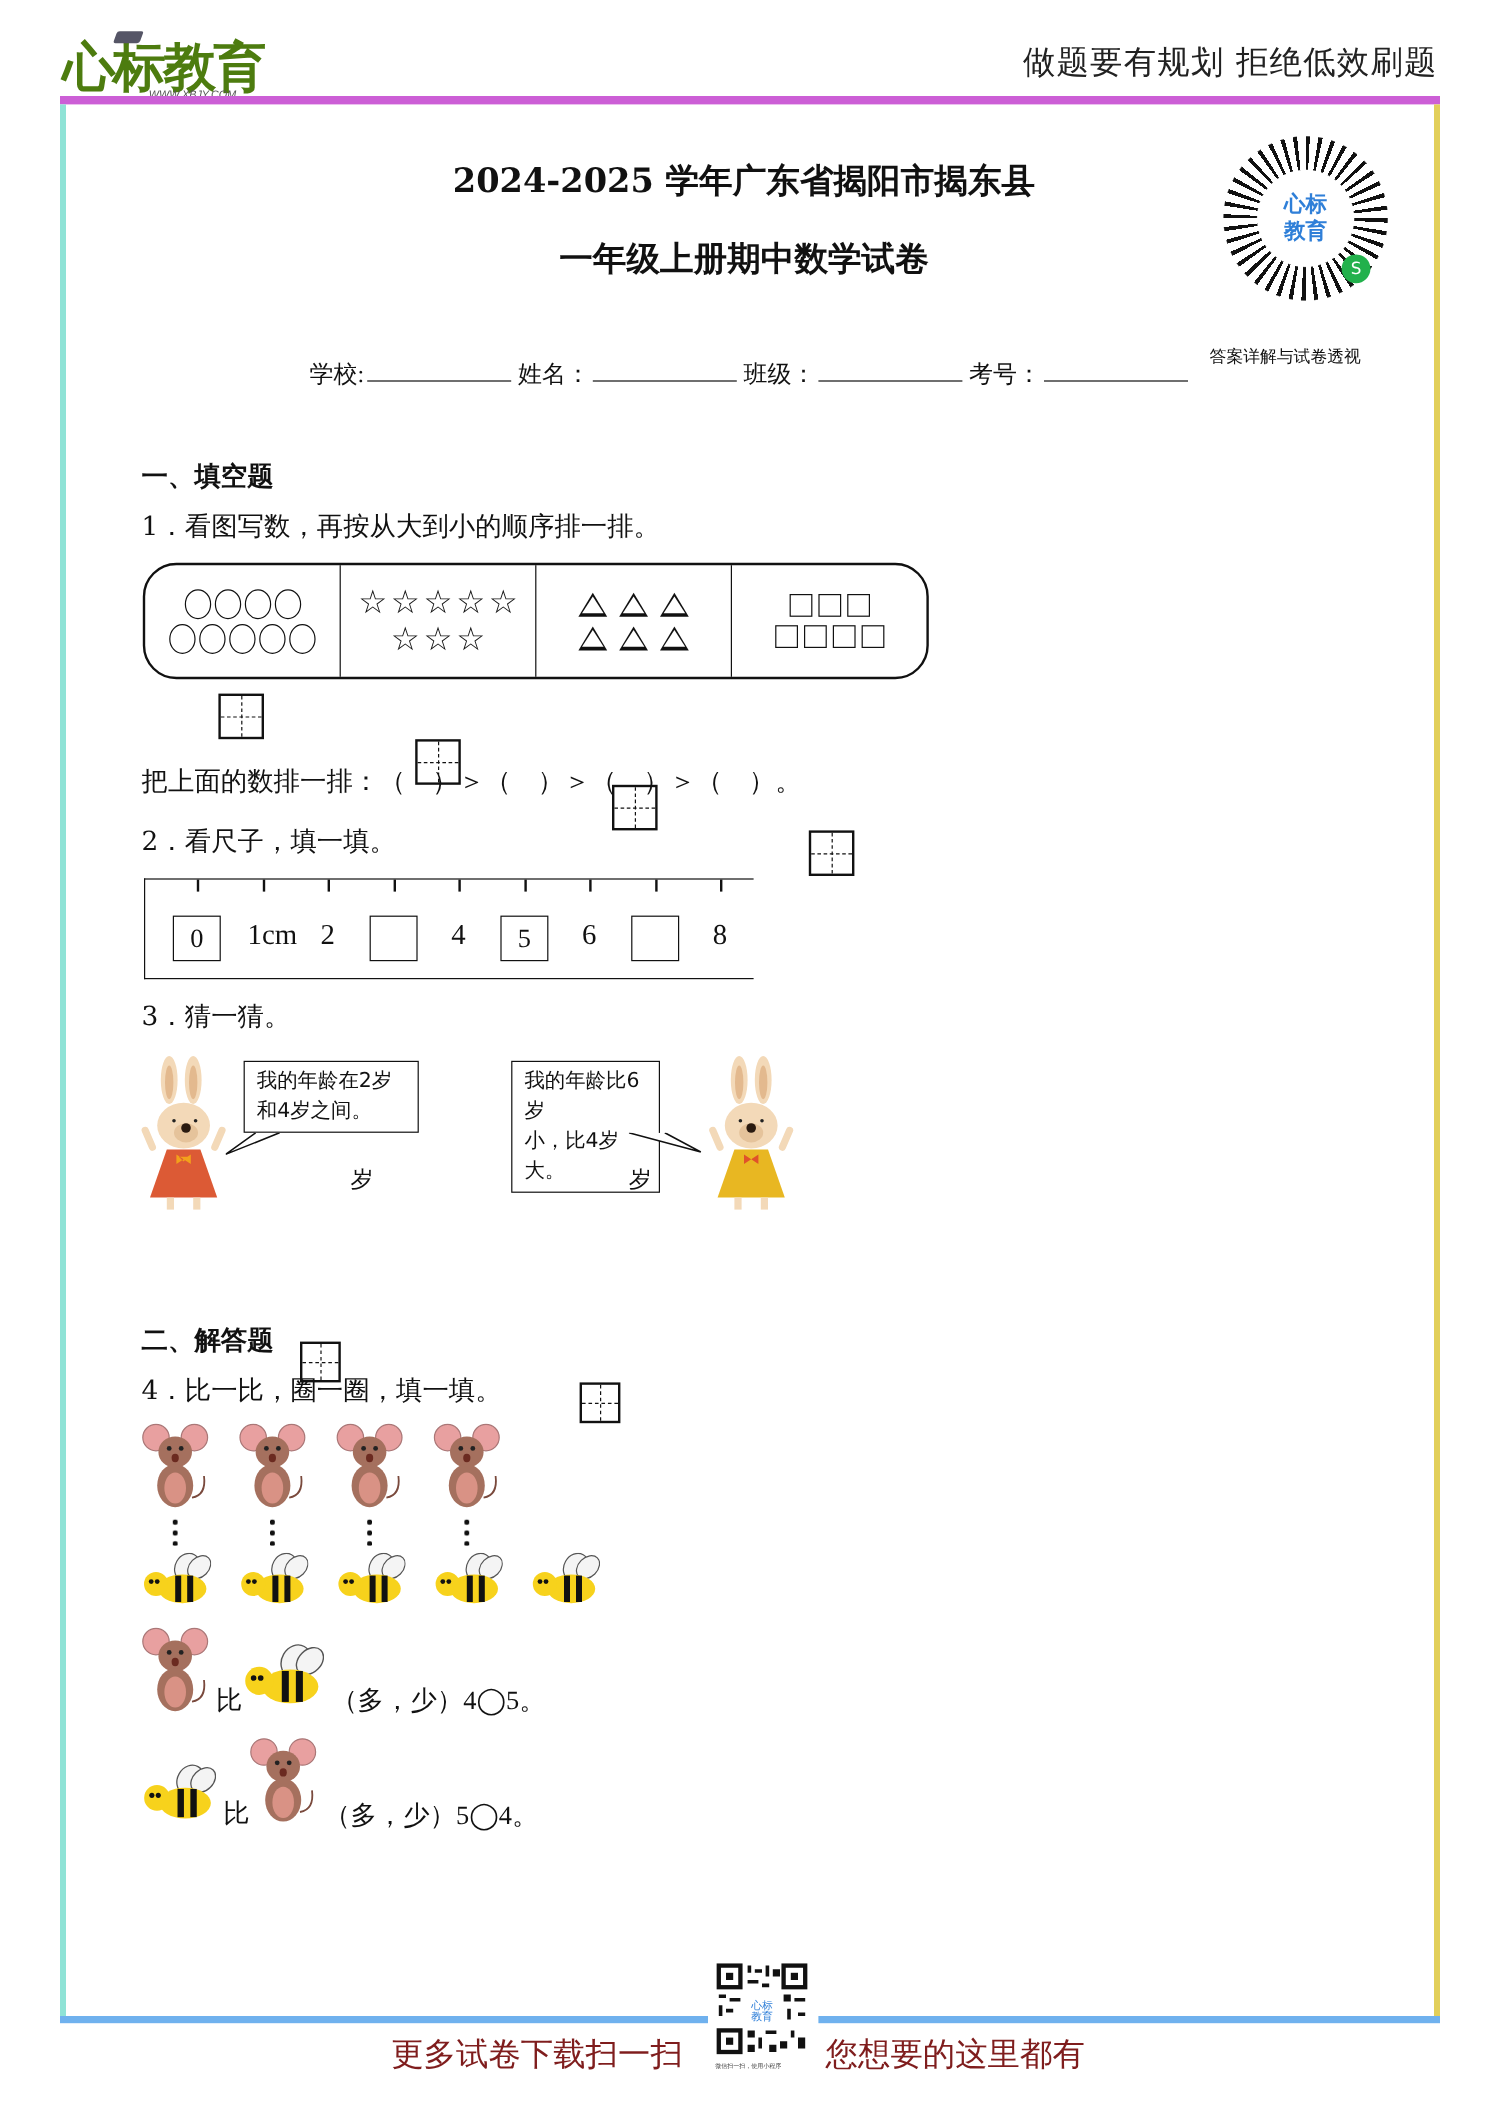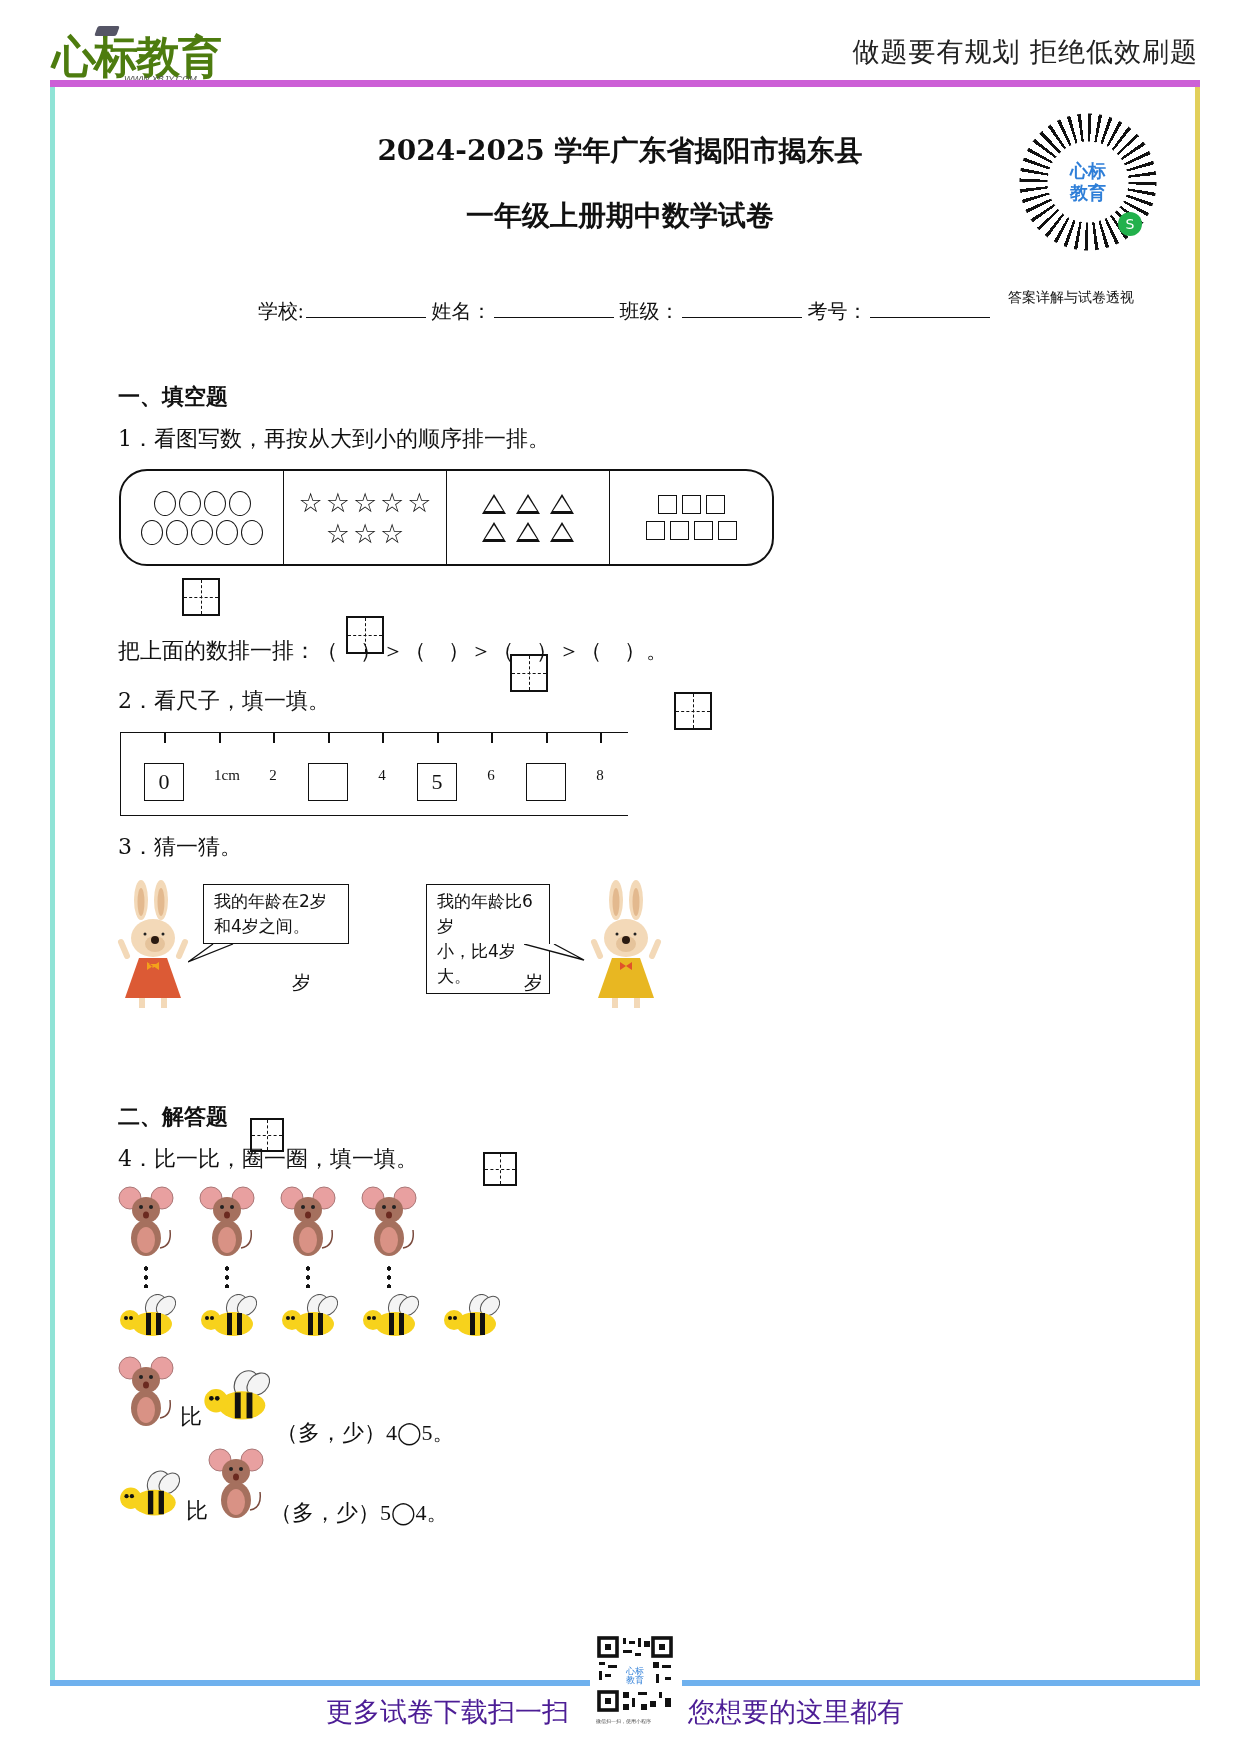--- a/index.html
+++ b/index.html
@@ -51,33 +51,33 @@
   .tri::after { content:""; position:absolute; left:-9px; top:3.5px; border-left: 9px solid transparent; border-right: 9px solid transparent; border-bottom: 14.5px solid #fff; }
   .sq { width: 19px; height: 19px; border: 1.6px solid #111; }
 
   .tian { width: 38px; height: 38px; border: 2px solid #111; position: relative; }
   .tian::before { content:""; position:absolute; left: 50%; top:0; bottom:0; border-left: 1px dashed #111; }
   .tian::after { content:""; position:absolute; top: 50%; left:0; right:0; border-top: 1px dashed #111; }
 
   
   .ruler { left: 120px; top: 732px; width: 508px; height: 84px; border-top: 1.5px solid #111; border-left: 1.5px solid #111; border-bottom: 1.5px solid #111; }
   .tick { position: absolute; top: 0; width: 1.5px; height: 10px; background: #111; }
-  .rlabel { position: absolute; top: 34px; font-size: 15px; font-family: "Liberation Serif", serif; transform: translateX(-50%); }
+  .rlabel { position: absolute; top: 34px; font-size: 24px; font-family: "Liberation Serif", serif; transform: translateX(-50%); }
   .rbox { position: absolute; top: 30px; height: 38px; border: 1.5px solid #111; transform: translateX(-50%); text-align: center; line-height: 36px; font-size: 22px; font-family: "Liberation Serif", serif; }
 
   
   .rabbit { width: 72px; height: 130px; }
   .bubble { border: 1.5px solid #111; background: #fff; font-size: 17px; line-height: 25px; padding: 4px 10px; font-family: "DejaVu Sans", sans-serif; }
 
   .mouse, .bee { position: absolute; }
   .dots { position: absolute; width: 4px; height: 24px; background: radial-gradient(circle, #111 2px, transparent 2.5px) 0 0/4px 9px repeat-y; }
 
   .inline-text { position: absolute; font-size: 22px; font-family: "Liberation Serif", "DejaVu Serif", serif; white-space: nowrap; }
 
-  .footer-text { top: 1694px; font-size: 27px; font-family: "DejaVu Sans", sans-serif; color: #4c1d95; }
+  .footer-text { top: 1694px; font-size: 27px; font-family: "DejaVu Sans", sans-serif; color: #7f1d1d; }
   .footer-qr { left: 596px; top: 1635px; width: 78px; height: 88px; }
 </style>
 </head>
 <body>
 
 <div class="abs logo">
   <div style="position:relative;">
     <span class="cap"></span>
     <span class="logo-main">心标教育</span>
     <span class="logo-sub">WWW.XBJY.COM</span>
@@ -380,21 +380,21 @@
 <svg class="bee" style="left:202px; top:1370px;" width="68" height="52" viewBox="0 0 58 44">
   <ellipse cx="38" cy="12" rx="10" ry="12" fill="#f4f4f4" stroke="#555" transform="rotate(30 38 12)"></ellipse>
     <ellipse cx="48" cy="12" rx="8" ry="11" fill="#f4f4f4" stroke="#555" transform="rotate(45 48 12)"></ellipse>
   <ellipse cx="34" cy="30" rx="20" ry="12" fill="#f7d21c"></ellipse>
     <rect x="28" y="19" width="5" height="22" fill="#111"></rect>
     <rect x="38" y="19" width="5" height="22" fill="#111"></rect>
   <circle cx="12" cy="26" r="10" fill="#f7d21c"></circle>
     <circle cx="8" cy="24" r="2" fill="#111"></circle>
     <circle cx="13" cy="24" r="2" fill="#111"></circle>
 </svg>
-<div class="inline-text" style="left:276px; top:1402px;margin-top:16px;">（多，少）4◯5。</div>
+<div class="inline-text" style="left:276px; top:1402px;">（多，少）4◯5。</div>
 
 <svg class="bee" style="left:118px; top:1470px;" width="62" height="48" viewBox="0 0 58 44">
   <ellipse cx="38" cy="12" rx="10" ry="12" fill="#f4f4f4" stroke="#555" transform="rotate(30 38 12)"></ellipse>
     <ellipse cx="48" cy="12" rx="8" ry="11" fill="#f4f4f4" stroke="#555" transform="rotate(45 48 12)"></ellipse>
   <ellipse cx="34" cy="30" rx="20" ry="12" fill="#f7d21c"></ellipse>
     <rect x="28" y="19" width="5" height="22" fill="#111"></rect>
     <rect x="38" y="19" width="5" height="22" fill="#111"></rect>
   <circle cx="12" cy="26" r="10" fill="#f7d21c"></circle>
     <circle cx="8" cy="24" r="2" fill="#111"></circle>
     <circle cx="13" cy="24" r="2" fill="#111"></circle>

